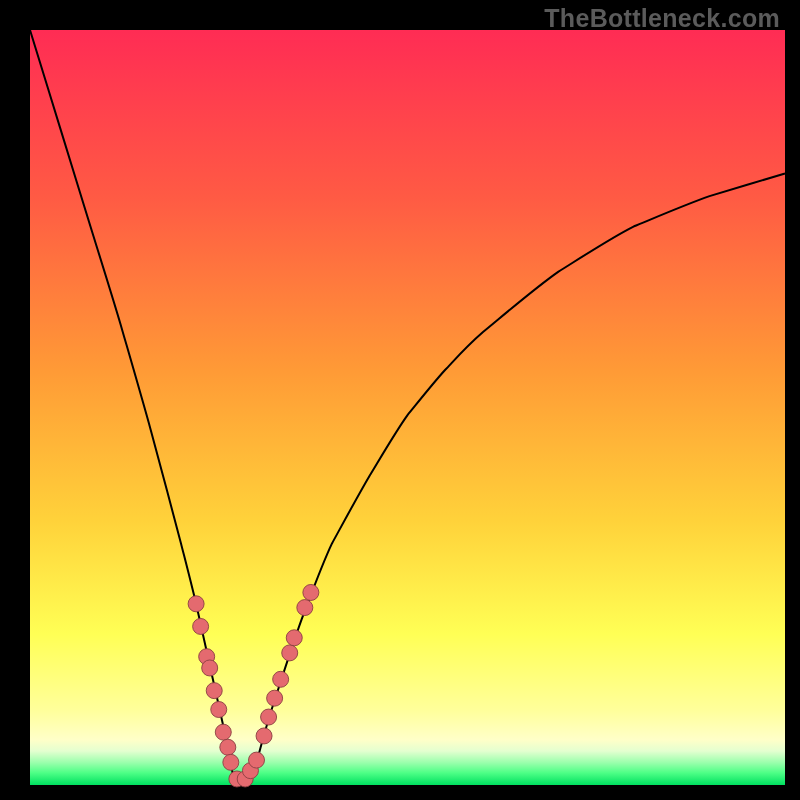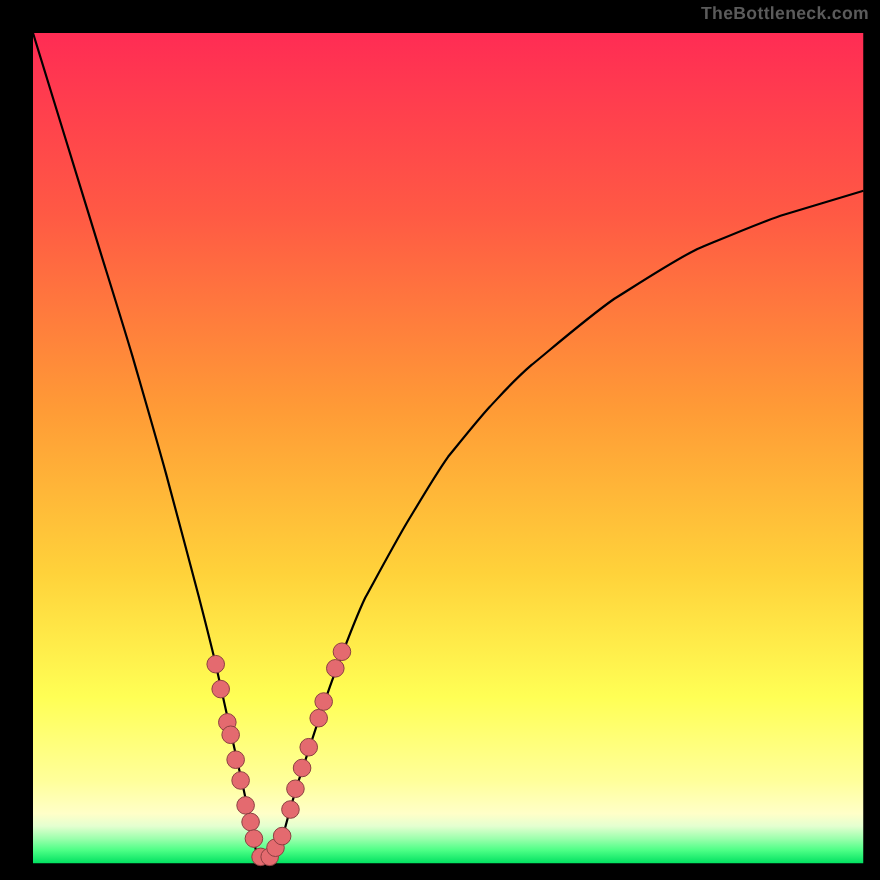--- a/index.html
+++ b/index.html
@@ -6,23 +6,23 @@
   html, body { width: 800px; height: 800px; overflow: hidden; }
   .frame {
     width: 800px;
     height: 800px;
     background: #000;
     position: relative;
   }
   .watermark {
     position: absolute;
     top: 4px;
-    right: 10px;
+    right: 20px;
     font-family: Arial, Helvetica, sans-serif;
-    font-size: 16px;
+    font-size: 25px;
     font-weight: bold;
     color: #5b5b5b;
     z-index: 5;
     letter-spacing: 0.3px;
   }
   .plot {
     position: absolute;
     left: 30px;
     top: 30px;
     width: 755px;

